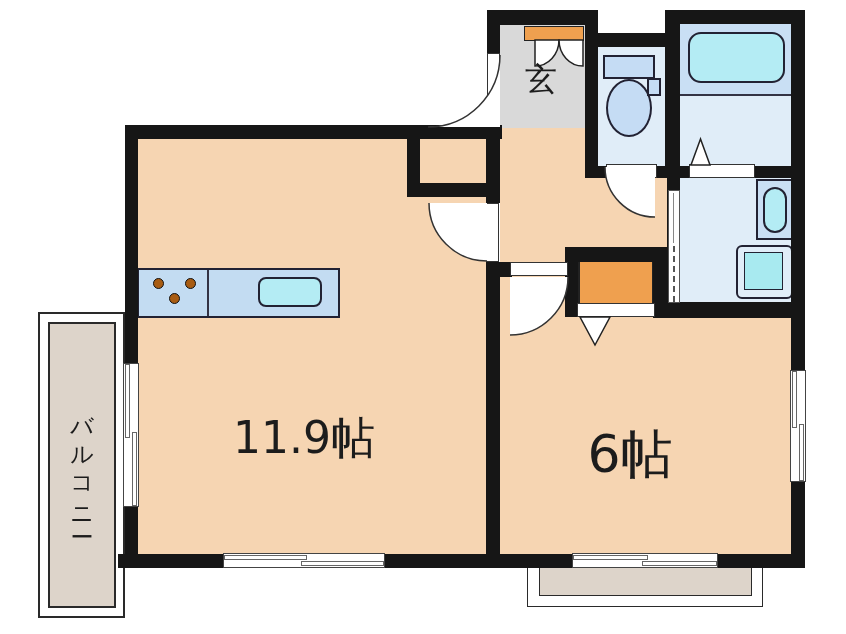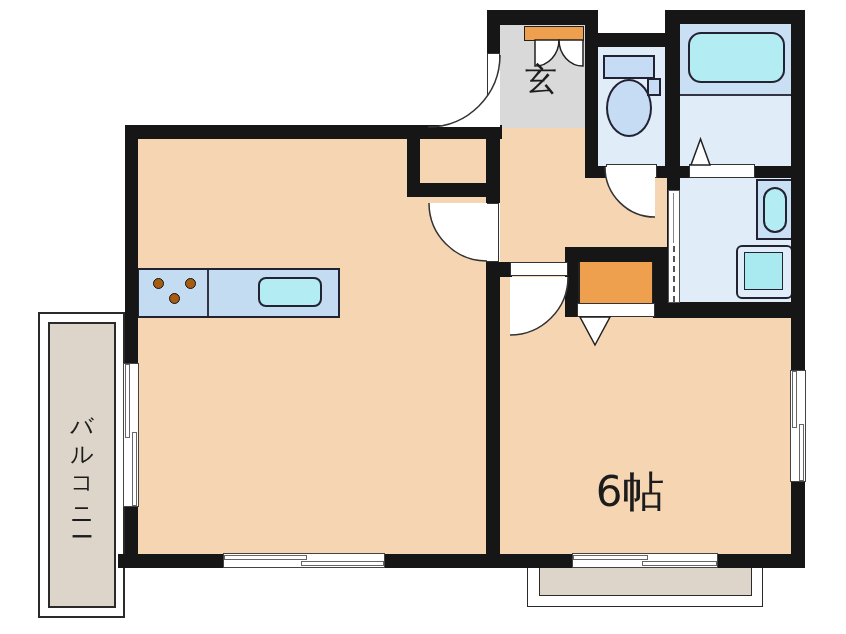--- a/index.html
+++ b/index.html
@@ -148,21 +148,22 @@
   <div class="doorbar" style="left:668px;top:190px;width:12px;height:113px;border-color:#555;">
     <div style="left:4px;top:55px;width:0;height:56px;border-left:2px dashed #555;"></div>
     <div style="left:4px;top:2px;width:0;height:50px;border-left:1px solid #888;"></div>
   </div>
 
   <div class="doorbar" style="left:577px;top:303px;width:78px;height:14px;border-width:1.5px;"></div>
   <svg style="left:580px;top:317px;" width="30" height="28" viewBox="0 0 30 28">
     <polygon points="0,0 30,0 15,28" fill="#fff" stroke="#222" stroke-width="1.5"></polygon>
   </svg>
 
+  <div class="lbl" style="left:198px;top:410px;width:212px;height:56px;font-size:44px;">11.9帖</div>
 
-  <div class="lbl" style="left:570px;top:428px;width:120px;height:52px;font-size:42px;margin-top:38px;">6帖</div>
+  <div class="lbl" style="left:570px;top:428px;width:120px;height:52px;font-size:52px;">6帖</div>
 
   <div class="lbl" style="left:522px;top:58px;width:38px;height:42px;font-size:32px;">玄</div>
 
 
   <div class="lbl vtext" style="left:64px;top:335px;width:36px;height:260px;font-size:23px;">バルコニー</div>
 
 </div>
 
 </body></html>

